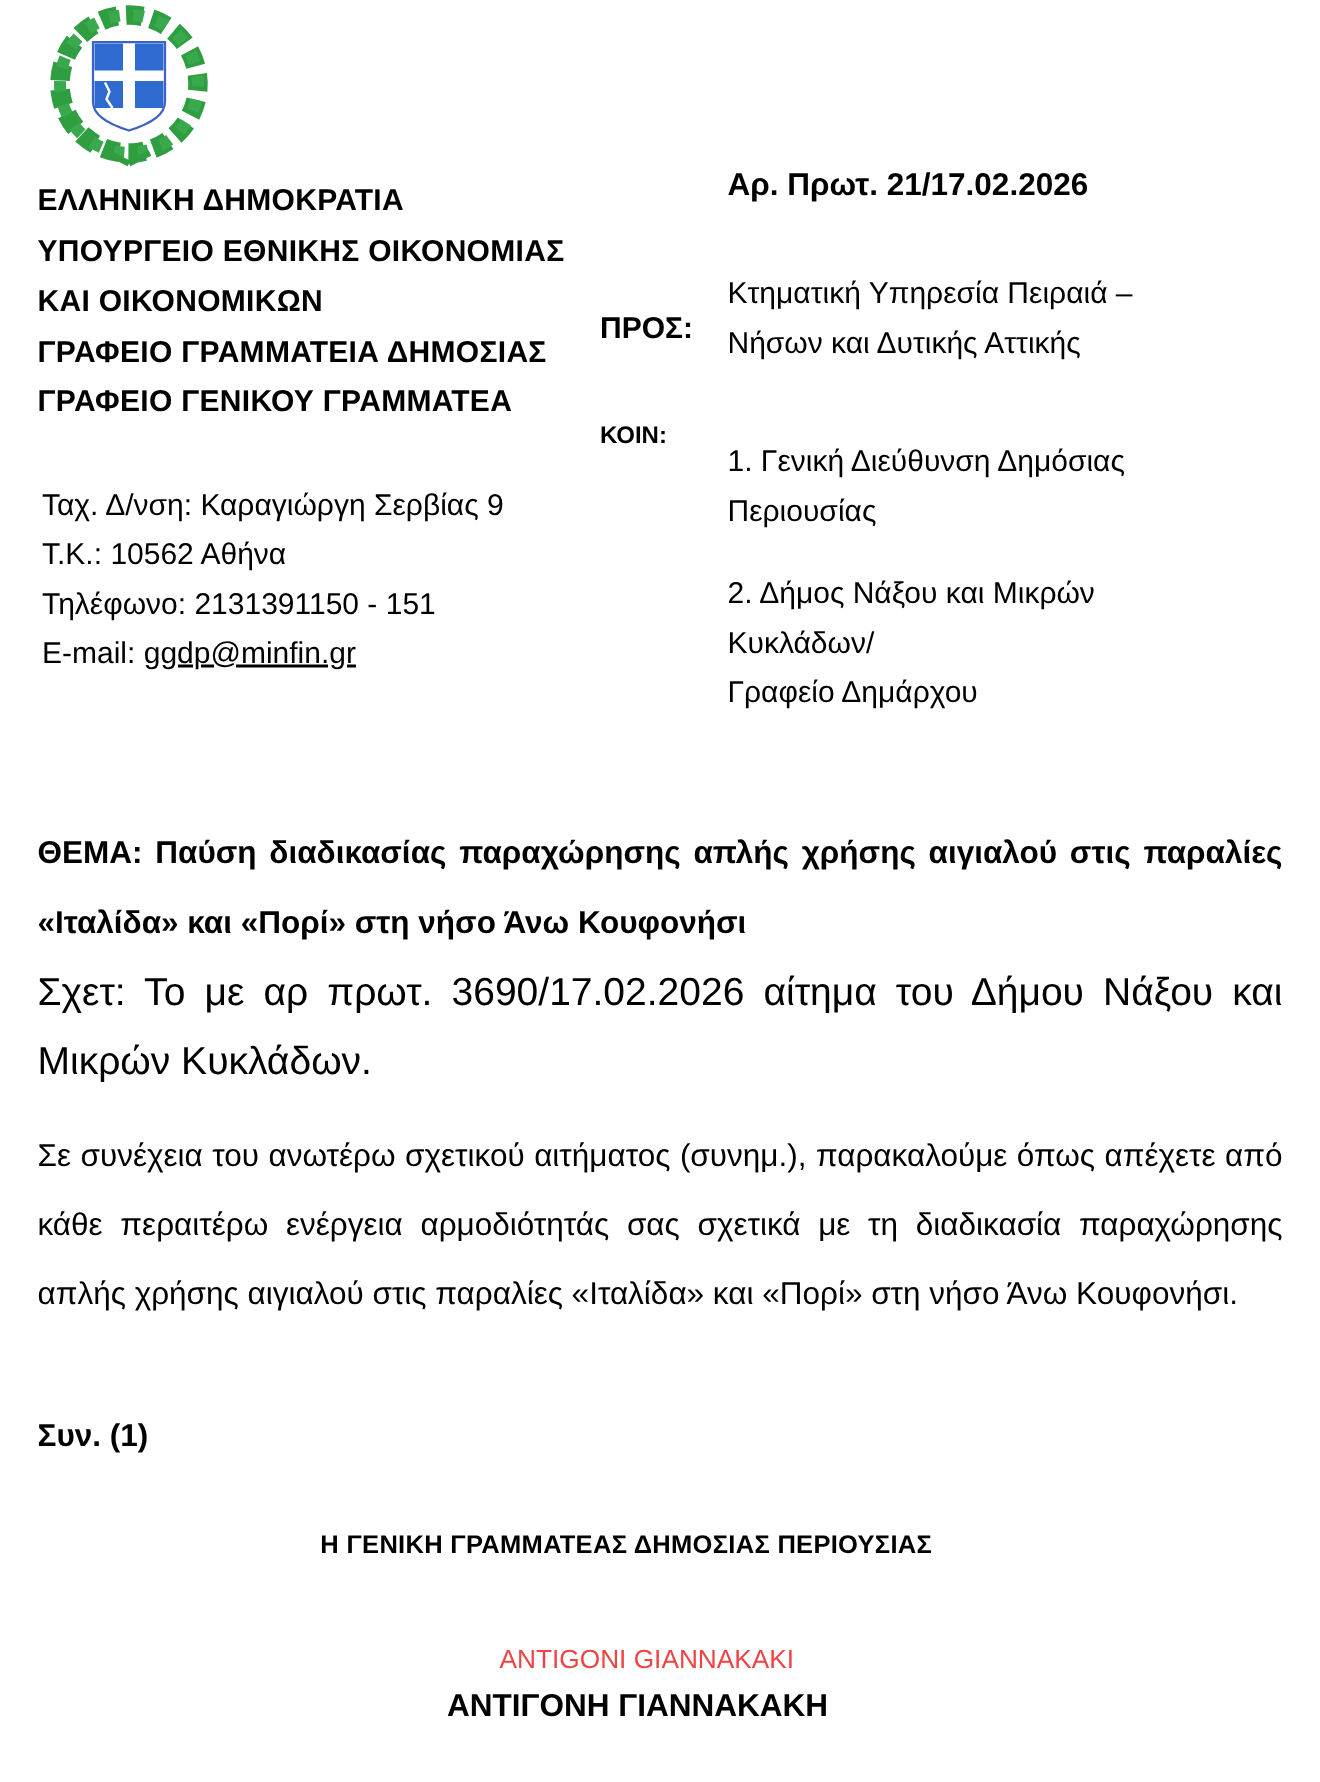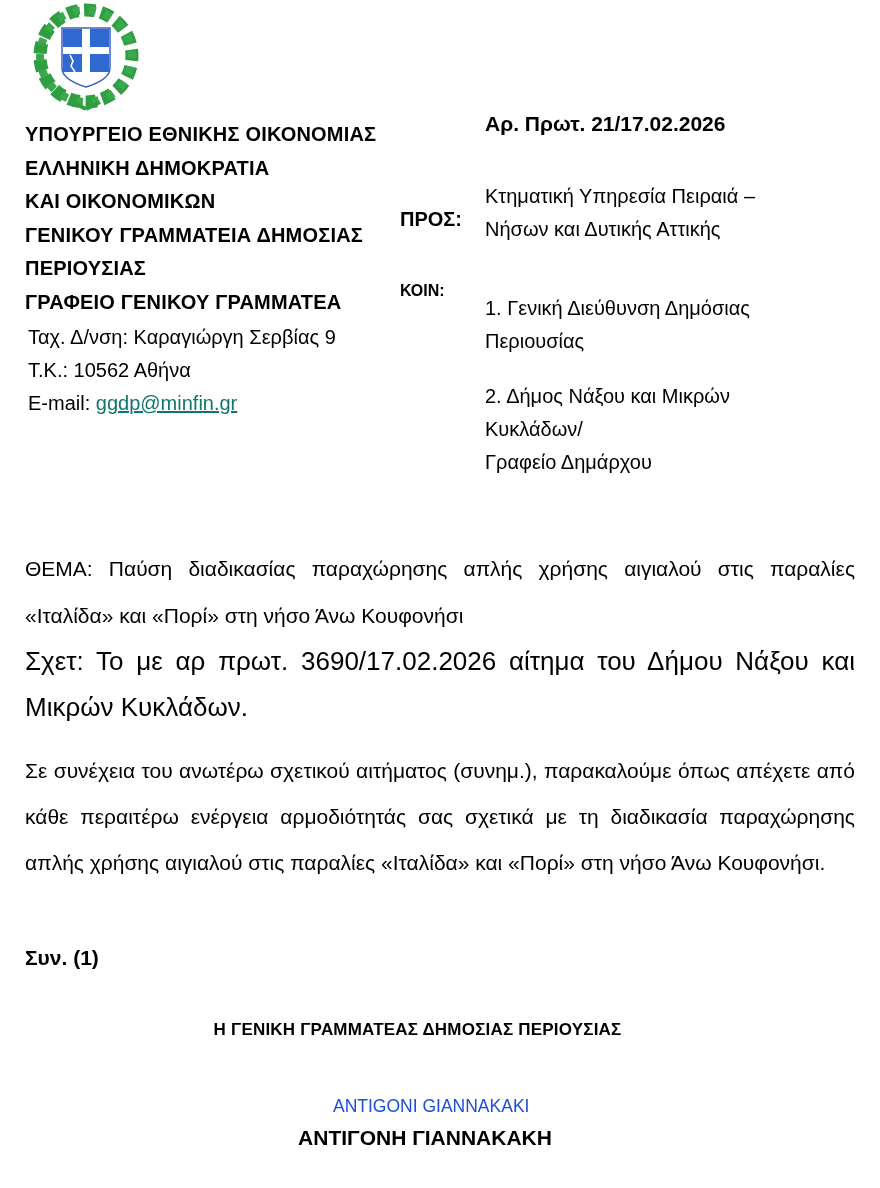--- a/index.html
+++ b/index.html
@@ -21,51 +21,51 @@
   
   .org-lines {
     left: 25px; top: 118px;
     font-size: 20px; font-weight: 700; line-height: 33.5px;
     letter-spacing: 0.2px;
   }
   .contact {
     left: 28px; top: 321px;
     font-size: 20px; line-height: 33px;
   }
-  .email-link { color: #0f766e; text-decoration: underline; cursor: pointer; }
+  .email-link { color: #000000; text-decoration: underline; cursor: pointer; }
 
   
   .protocol { left: 485px; top: 90px; font-size: 21px; font-weight: 700; margin-top: 22px; }
   .pros-label { left: 400px; top: 180px; font-size: 20px; font-weight: 700; margin-top: 28px; }
   .pros-value { left: 485px; top: 180px; width: 320px; font-size: 20px; line-height: 33px; }
   .koin-label { left: 400px; top: 282px; font-size: 16px; font-weight: 700; }
   .koin-item-1 { left: 485px; top: 292px; width: 320px; font-size: 20px; line-height: 33px; }
   .koin-item-2 { left: 485px; top: 380px; width: 320px; font-size: 20px; line-height: 33px; }
 
   
   .subject {
     left: 25px; top: 545px; width: 830px;
-    font-size: 21px; font-weight: 400; line-height: 47px;
+    font-size: 21px; font-weight: 700; line-height: 47px;
     text-align: justify;
   }
   .reference {
     left: 25px; top: 638px; width: 830px;
     font-size: 26px; line-height: 46px;
     text-align: justify;
   }
   .body-par {
     left: 25px; top: 748px; width: 830px;
     font-size: 21px; line-height: 46px;
     text-align: justify;
   }
   .attachments { left: 25px; top: 946px; font-size: 21px; font-weight: 700; }
 
   
   .sig-title { left: 0; top: 1020px; width: 835px; text-align: center; font-size: 17px; font-weight: 700; letter-spacing: 0.2px; }
-  .stamp { left: 333px; top: 1095px; font-size: 17.5px; line-height: 23px; color: #1d4ed8; }
+  .stamp { left: 333px; top: 1095px; font-size: 17.5px; line-height: 23px; color: #ef4444; }
   .sig-name { left: 0; top: 1126px; width: 850px; text-align: center; font-size: 21px; font-weight: 700; }
 </style>
 </head>
 <body>
 
 <div class="page">
 
   <div class="abs emblem">
     <svg width="120" height="110" viewBox="0 0 120 110">
       <defs>
@@ -87,31 +87,31 @@
           <rect x="64" y="27" width="19" height="18" fill="#2f6ad1"></rect>
           <rect x="37" y="52" width="19" height="18" fill="#2f6ad1"></rect>
           <rect x="64" y="52" width="19" height="18" fill="#2f6ad1"></rect>
           <path d="M44,53 l3,6 l-2,5 l4,6" stroke="#ffffff" stroke-width="1.6" fill="none"></path>
         </g>
       </g>
     </svg>
   </div>
 
   <div class="abs org-lines">
+    <div>ΕΛΛΗΝΙΚΗ ΔΗΜΟΚΡΑΤΙΑ</div>
     <div>ΥΠΟΥΡΓΕΙΟ ΕΘΝΙΚΗΣ ΟΙΚΟΝΟΜΙΑΣ</div>
-    <div>ΕΛΛΗΝΙΚΗ ΔΗΜΟΚΡΑΤΙΑ</div>
     <div>ΚΑΙ ΟΙΚΟΝΟΜΙΚΩΝ</div>
-    <div>ΓΕΝΙΚΟΥ ΓΡΑΜΜΑΤΕΙΑ ΔΗΜΟΣΙΑΣ</div>
-    <div>ΠΕΡΙΟΥΣΙΑΣ</div>
+    <div>ΓΡΑΦΕΙΟ ΓΡΑΜΜΑΤΕΙΑ ΔΗΜΟΣΙΑΣ</div>
     <div>ΓΡΑΦΕΙΟ ΓΕΝΙΚΟΥ ΓΡΑΜΜΑΤΕΑ</div>
   </div>
 
   <div class="abs contact">
     <div>Ταχ. Δ/νση: Καραγιώργη Σερβίας 9</div>
     <div>Τ.Κ.: 10562 Αθήνα</div>
+    <div>Τηλέφωνο: 2131391150 - 151</div>
     <div><span>E-mail: </span><a class="email-link">ggdp@minfin.gr</a></div>
   </div>
 
   <div class="abs protocol">Αρ. Πρωτ. 21/17.02.2026</div>
 
   <div class="abs pros-label">ΠΡΟΣ:</div>
   <div class="abs pros-value preline">Κτηματική Υπηρεσία Πειραιά –
 Νήσων και Δυτικής Αττικής</div>
 
   <div class="abs koin-label">ΚΟΙΝ:</div>

